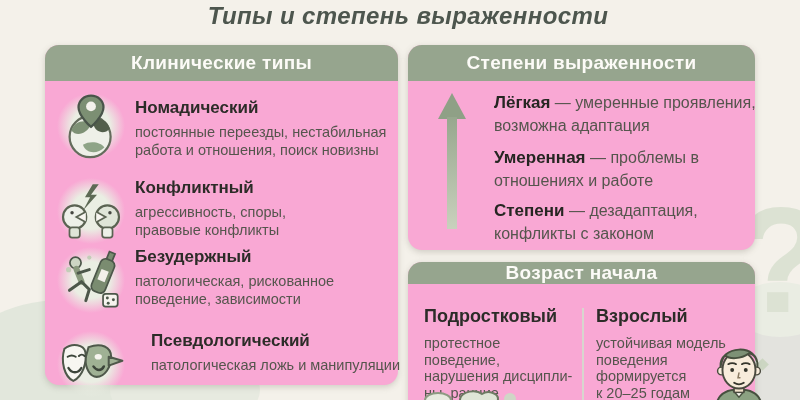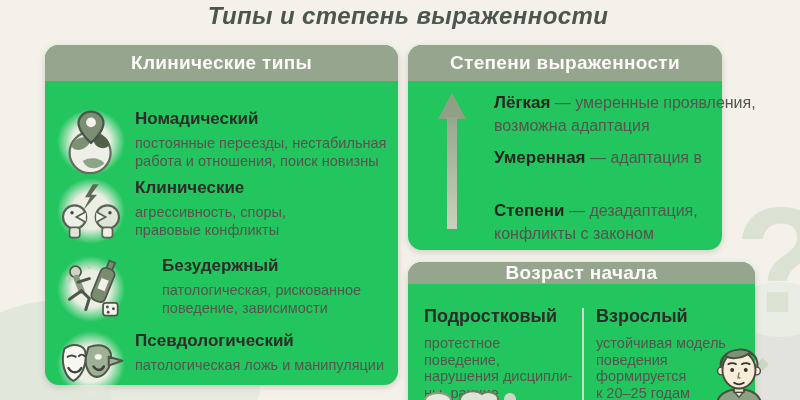--- a/index.html
+++ b/index.html
@@ -25,45 +25,45 @@
   .sp2 { left:612px; top:338px; width:6px; height:6px; }
   .sp3 { left:62px;  top:100px; width:6px; height:6px; background:#dde3d5; }
 
   .title {
     position:absolute; z-index:1; left:8px; top:2px; width:100%;
     text-align:center; font-size:24px; font-weight:600;
     color:#4d564e; letter-spacing:.4px;font-style:italic;
   }
 
   .panel {
-    position:absolute; z-index:1; background:#22c55e;
+    position:absolute; z-index:1; background:#f9a8d4;
     border-radius:14px; box-shadow:0 2px 6px rgba(110,108,95,.28);
   }
   .panel-clinical { left:45px;  top:45px;  width:353px; height:340px; }
-  .panel-severity { left:408px; top:45px;  width:314px; height:205px; }
+  .panel-severity { left:408px; top:45px;  width:347px; height:205px; }
   .panel-age      { left:408px; top:262px; width:347px; height:158px; border-radius:14px 14px 0 0; }
 
   .band {
     height:36px; background:#96a58e; border-radius:14px 14px 0 0;
     display:flex; align-items:center; justify-content:center;
     color:#fcfbf7; font-size:19px; font-weight:bold; letter-spacing:.3px;
   }
   .panel-age .band { height:22px; }
 
   
   .citem { position:absolute; left:12px; display:flex; align-items:flex-start; }
   .citem .icon {
     width:68px; height:66px; flex:0 0 68px; display:flex;
     align-items:center; justify-content:center;
     background:radial-gradient(closest-side,#eaeee3 55%, rgba(234,238,227,0) 100%);
   }
   .citem .ctext { margin-left:10px; width:258px; }
   .cname { font-size:17px; font-weight:bold; color:#2c2c28; margin-bottom:6px; }
   .cdesc { font-size:14.5px; line-height:17.5px; color:#55554d; }
-  .ci1 { top:64px;  } .ci2 { top:133px; } .ci3 { top:211px;gap:27px; } .ci4 { top:286px; }
+  .ci1 { top:48px;align-items:flex-end;  } .ci2 { top:133px; } .ci3 { top:202px; } .ci4 { top:286px;gap:16px; }
 
   
   .sev-arrow { position:absolute; left:28px; top:48px; }
   .sev-item { position:absolute; left:62px; width:270px; font-size:16px; line-height:23px; color:#55554d;margin-left:24px; }
   .sev-item b { font-size:17px; color:#262622; }
   .sv1 { top:46px; } .sv2 { top:101px; } .sv3 { top:154px; }
 
   
   .age-col { position:absolute; top:44px; }
   .age-left  { left:16px;  width:156px; }
@@ -119,21 +119,21 @@
           <path d="M30 34 L19 40 L30 46" fill="#f7f5f0" stroke="#5a6352" stroke-width="2"></path>
           <circle cx="14" cy="35" r="2" fill="#444640"></circle>
           <rect x="11" y="52" width="12" height="12" rx="3" fill="#dfe5d8" stroke="#5a6352" stroke-width="2"></rect>
           <circle cx="55" cy="40" r="13.5" fill="#dfe5d8" stroke="#5a6352" stroke-width="2.5"></circle>
           <path d="M42 34 L53 40 L42 46" fill="#f7f5f0" stroke="#5a6352" stroke-width="2"></path>
           <circle cx="58" cy="35" r="2" fill="#444640"></circle>
           <rect x="49" y="52" width="12" height="12" rx="3" fill="#edf0e8" stroke="#5a6352" stroke-width="2"></rect>
         </svg>
       </span>
       <div class="ctext">
-        <div class="cname">Клинические</div>
+        <div class="cname">Конфликтный</div>
         <div class="cdesc"><span>агрессивность, споры,</span><br><span>правовые конфликты</span></div>
       </div>
     </div>
 
     <div class="citem ci3">
       <span class="icon">
         <svg width="62" height="62" viewBox="0 0 72 68">
           <circle cx="10" cy="22" r="3" fill="#c3cdb8"></circle>
           <circle cx="34" cy="8" r="2.5" fill="#c3cdb8"></circle>
           <g transform="rotate(22 49 30)">
@@ -189,21 +189,21 @@
             <stop offset="0" stop-color="#97a78e"></stop>
             <stop offset="1" stop-color="#c9d1bd"></stop>
           </linearGradient>
         </defs>
         <polygon points="16,0 30,26 2,26" fill="#8fa086"></polygon>
         <rect x="11" y="24" width="10" height="112" fill="url(#ag)"></rect>
       </svg>
     </span>
 
     <p class="sev-item sv1"><b>Лёгкая</b> <span>— умеренные проявления,</span><br><span>возможна адаптация</span></p>
-    <p class="sev-item sv2"><b>Умеренная</b> <span>— адаптация в</span><br></p>
+    <p class="sev-item sv2"><b>Умеренная</b> <span>— проблемы в</span><br><span>отношениях и работе</span></p>
     <p class="sev-item sv3"><b>Степени</b> <span>— дезадаптация,</span><br><span>конфликты с законом</span></p>
   </section>
 
   <section class="panel panel-age">
     <header class="band">Возраст начала</header>
 
     <div class="age-col age-left">
       <div class="aname">Подростковый</div>
       <div class="adesc"><span>протестное поведение,</span><br><span>нарушения дисципли-</span><br><span>ны, ранние зависимости</span></div>
     </div>

